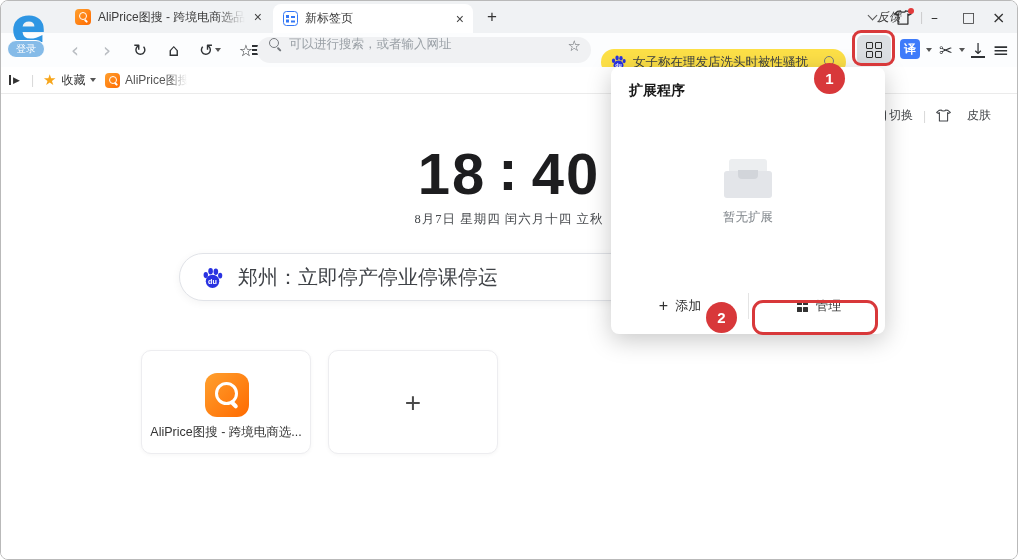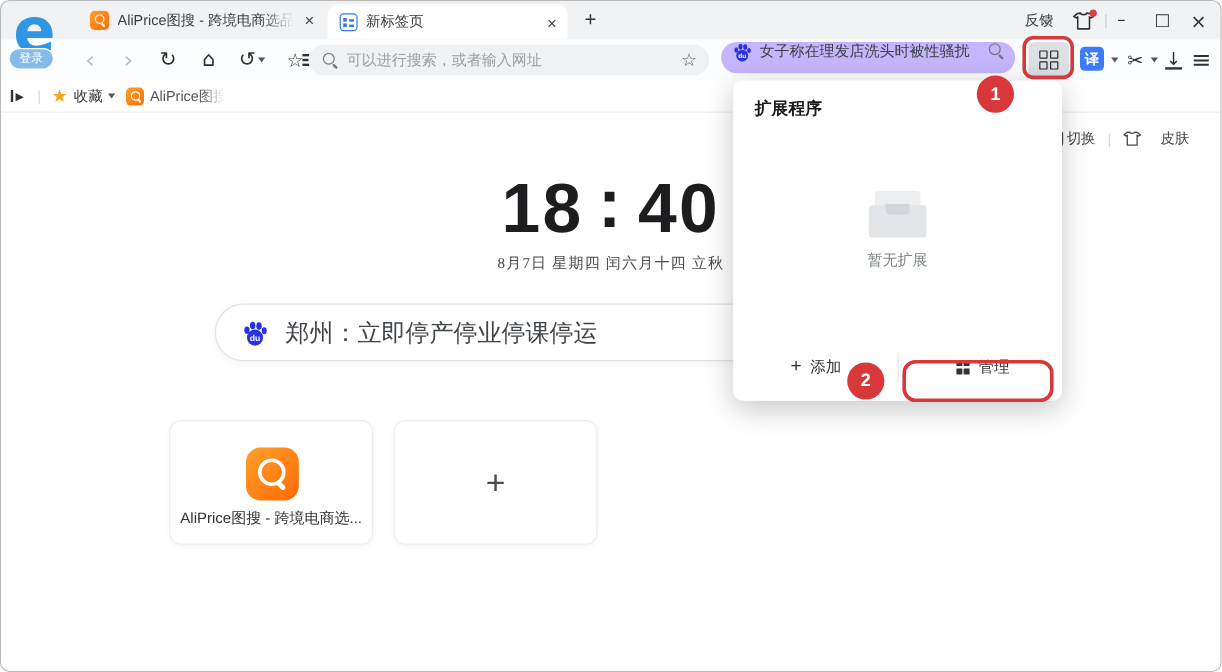--- a/index.html
+++ b/index.html
@@ -40,23 +40,23 @@
           transform:rotate(45deg); margin-top:-3px; }
   .win-glyph { font-size:14px; color:#333; font-family:"DejaVu Sans",sans-serif; }
   .red-dot { position:absolute; right:-2px; top:-2px; width:6px; height:6px; border-radius:50%; background:#e23b3b; }
 
   
   .toolbar { position:absolute; left:0; top:32px; width:100%; height:34px; background:#fcfdfe; }
   .nav-ico { position:absolute; top:0; height:34px; display:flex; align-items:center; justify-content:center;
              font-size:17px; color:#2f3235; font-family:"DejaVu Sans",sans-serif; }
   .dis { color:#b9bdc2; }
   .addressbar { position:absolute; left:256px; top:4px; width:334px; height:26px; background:#f0f1f3;
-                border-radius:13px; display:flex; align-items:center; }
-  .hotbox { position:absolute; left:600px; top:2px; width:245px; height:26px; background:#c4b5fd;
-            border-radius:13px; display:flex; align-items:flex-start; }
+                border-radius:13px; display:flex; align-items:flex-start; }
+  .hotbox { position:absolute; left:600px; top:16px; width:245px; height:26px; background:#fde047;
+            border-radius:13px; display:flex; align-items:center; }
   .mag { position:relative; width:14px; height:14px; flex:0 0 auto; }
   .mag::before { content:""; position:absolute; left:1px; top:1px; width:8px; height:8px;
                  border:1.5px solid #75797e; border-radius:50%; }
   .mag::after { content:""; position:absolute; left:9.5px; top:9.5px; width:1.8px; height:4.5px;
                 background:#75797e; transform:rotate(-45deg); border-radius:1px; }
   .addr-input { border:none; outline:none; background:transparent; flex:1; font-size:12.5px; color:#333;
                 font-family:"Liberation Sans",sans-serif; }
   .addr-input::placeholder { color:#9aa0a6; }
   .hot-text { flex:1; font-size:12.5px; color:#3c4043; white-space:nowrap; overflow:hidden; }
   .star-g { font-size:15px; color:#5f6368; padding:0 10px; font-family:"DejaVu Sans",sans-serif; }
@@ -148,21 +148,21 @@
       <span class="tab-title">AliPrice图搜 - 跨境电商选品找货</span>
       <span class="tab-close">×</span>
     </div>
     <div class="tab tab2">
       <span class="favicon-ntp"></span>
       <span class="tab-title">新标签页</span>
       <span class="tab-close">×</span>
     </div>
     <div class="newtab-plus">+</div>
 
-    <div class="cap-item" style="left:853px;">
+    <div class="cap-item" style="left:876px;font-style:italic;">
       <span>反馈</span>
     </div>
     <div class="cap-item" style="left:868px;">
         <span class="chev"></span>
       </div>
     <div class="cap-item" style="left:893px; position:absolute;">
       <span style="position:relative; display:inline-block;">
         <svg class="shirt-svg" width="18" height="15" viewBox="0 0 22 18">
           <path d="M4 6 L1 4.5 L4.5 1.5 L8 1 C8 3 14 3 14 1 L17.5 1.5 L21 4.5 L18 6 L17 4.8 L17 17 L5 17 L5 4.8 Z" fill="none" stroke="#333" stroke-width="1.6" stroke-linejoin="round"></path>
         </svg>

